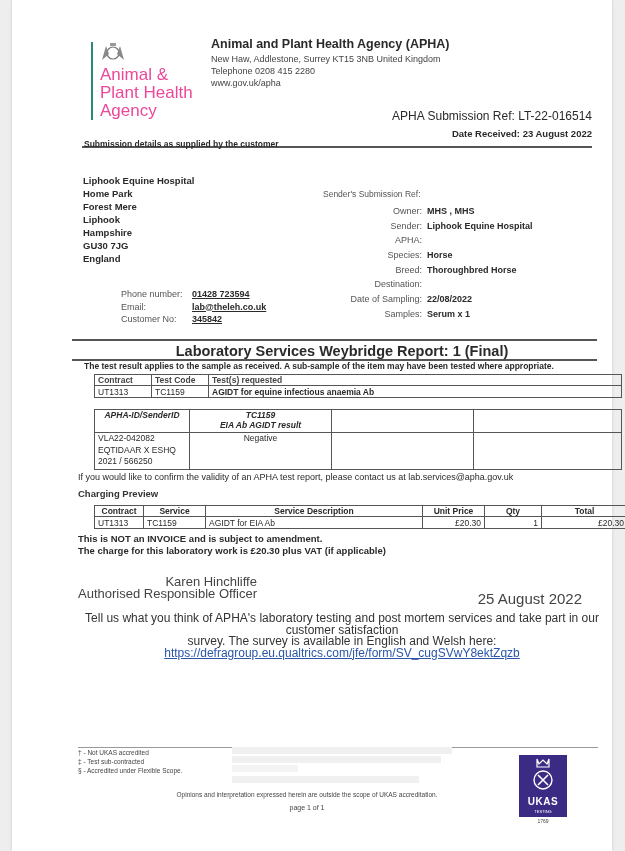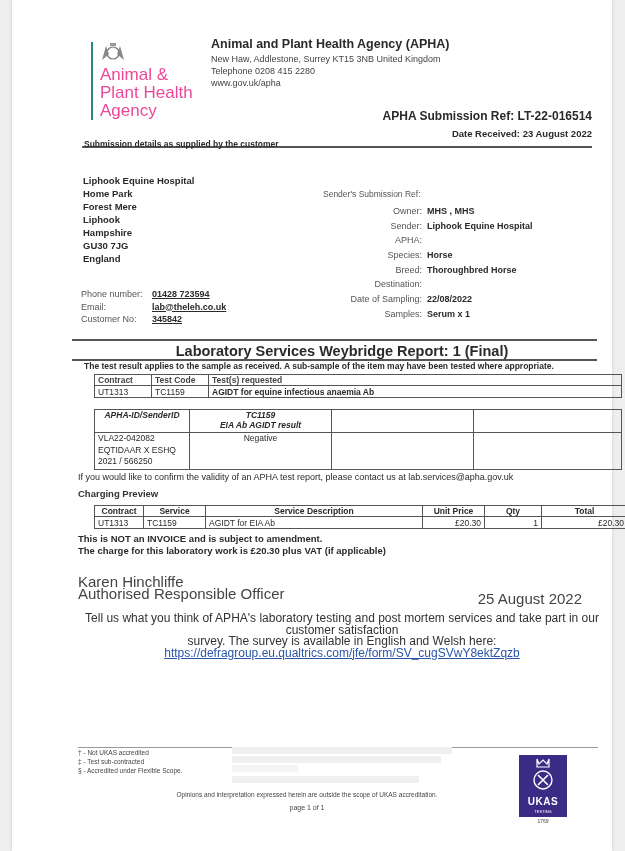--- a/index.html
+++ b/index.html
@@ -10,28 +10,28 @@
   .page {
     position: absolute; left: 12px; top: 0; width: 600px; height: 851px; background: #ffffff;
     box-shadow: 0 0 3px rgba(0,0,0,0.15);
   }
   
   .logo-bar { left: 79px; top: 42px; width: 2px; height: 78px; background: #2a8a80; position: absolute; }
   .crest { left: 86px; top: 40px; width: 30px; height: 26px; position: absolute; }
   .logo-text { left: 88px; top: 66px; font-size: 17px; line-height: 18px; color: #ec4899; position: absolute; }
   .agency-name { left: 199px; top: 37px; font-size: 12.5px; font-weight: bold; color: #2a2a2a; position: absolute; }
   .agency-line { left: 199px; font-size: 9px; color: #444; position: absolute; }
-  .ref { right: 20px; top: 109px; font-size: 12px; font-weight: bold; position: absolute; text-align: right; }
+  .ref { right: 20px; top: 109px; font-size: 12px; font-weight: normal; position: absolute; text-align: right; }
   .date-rec { right: 20px; top: 128px; font-size: 9.5px; font-weight: bold; position: absolute; }
   .rule { position: absolute; background: #555; height: 2px; }
   .sub-label { left: 72px; top: 139px; font-size: 8.5px; font-weight: bold; position: absolute; }
   .addr { left: 71px; top: 174px; font-size: 9.5px; font-weight: bold; line-height: 13px; position: absolute; }
   .contact { left: 69px; top: 289px; font-size: 9px; position: absolute; }
   .contact .row { height: 12.5px; display: flex; }
-  .contact .lab { width: 71px; color: #555; }
+  .contact .lab { width: 71px; color: #555; margin-left: 40px; }
   .contact .val { font-weight: bold; text-decoration: underline; }
   .sender-ref { left: 311px; top: 189px; font-size: 8.5px; color: #555; position: absolute; }
   .det { left: 300px; top: 206px; font-size: 9px; position: absolute; }
   .det .row { display: flex; height: 14.7px; }
   .det .lab { width: 110px; text-align: right; color: #555; padding-right: 5px; }
   .det .val { font-weight: bold; }
   .report-title { left: 60px; width: 540px; top: 343px; text-align: center; font-size: 14.5px; font-weight: bold; position: absolute; }
   .applies { left: 72px; top: 361px; font-size: 8.5px; font-weight: bold; position: absolute; }
   table { border-collapse: collapse; position: absolute; font-size: 8.5px; margin-left: 16px; }
   td, th { border: 1px solid #555; padding: 0 3px; text-align: left; font-weight: normal; }
@@ -41,21 +41,21 @@
   .t2 { left: 66px; top: 409px; width: 528px; }
   .t2 th { text-align: center; font-weight: bold; height: 22px; vertical-align: top; font-style: italic; }
   .t2 td { height: 36px; vertical-align: top; line-height: 11.5px; }
   .confirm { left: 66px; top: 472px; font-size: 9px; position: absolute; }
   .charging { left: 66px; top: 488px; font-size: 9.5px; font-weight: bold; position: absolute; color: #333; }
   .t3 { left: 66px; top: 505px; width: 534px; }
   .t3 th { font-weight: bold; text-align: center; height: 9px; }
   .t3 td { height: 11px; }
   .t3 .num { text-align: right; }
   .notinv { left: 66px; top: 533px; font-size: 9.5px; font-weight: bold; line-height: 11.5px; position: absolute; }
-  .signer { left: 66px; top: 576px; font-size: 15px; line-height: 12px; color: #444; position: absolute; }
+  .signer { left: 66px; top: 576px; font-size: 13px; line-height: 12px; color: #444; position: absolute; text-align: right; }
   .sigdate { right: 30px; top: 590px; font-size: 15px; position: absolute; color: #444; }
   .survey { left: 60px; width: 540px; top: 613px; text-align: center; font-size: 12px; line-height: 11.5px; position: absolute; color: #333; }
   .survey a { color: #2a55a8; text-decoration: underline; }
   .foot-rule { left: 66px; top: 747px; width: 520px; height: 1px; background: #999; position: absolute; }
   .legend { left: 66px; top: 748px; font-size: 6.5px; line-height: 9px; color: #444; position: absolute; }
   .faded { left: 220px; top: 745px; width: 220px; font-size: 6px; line-height: 7.5px; color: #cfcfcf; position: absolute; }
   .opinions { left: 60px; width: 470px; top: 791px; text-align: center; font-size: 6.5px; color: #444; position: absolute; }
   .pageno { left: 60px; width: 470px; top: 804px; text-align: center; font-size: 7px; color: #444; position: absolute; }
   .ukas { left: 507px; top: 755px; width: 48px; height: 62px; background: #3b2b85; position: absolute; color: #fff; text-align: center; }
   .ukas .txt { position: absolute; bottom: 10px; width: 100%; font-size: 10px; font-weight: bold; letter-spacing: 0.5px; }

